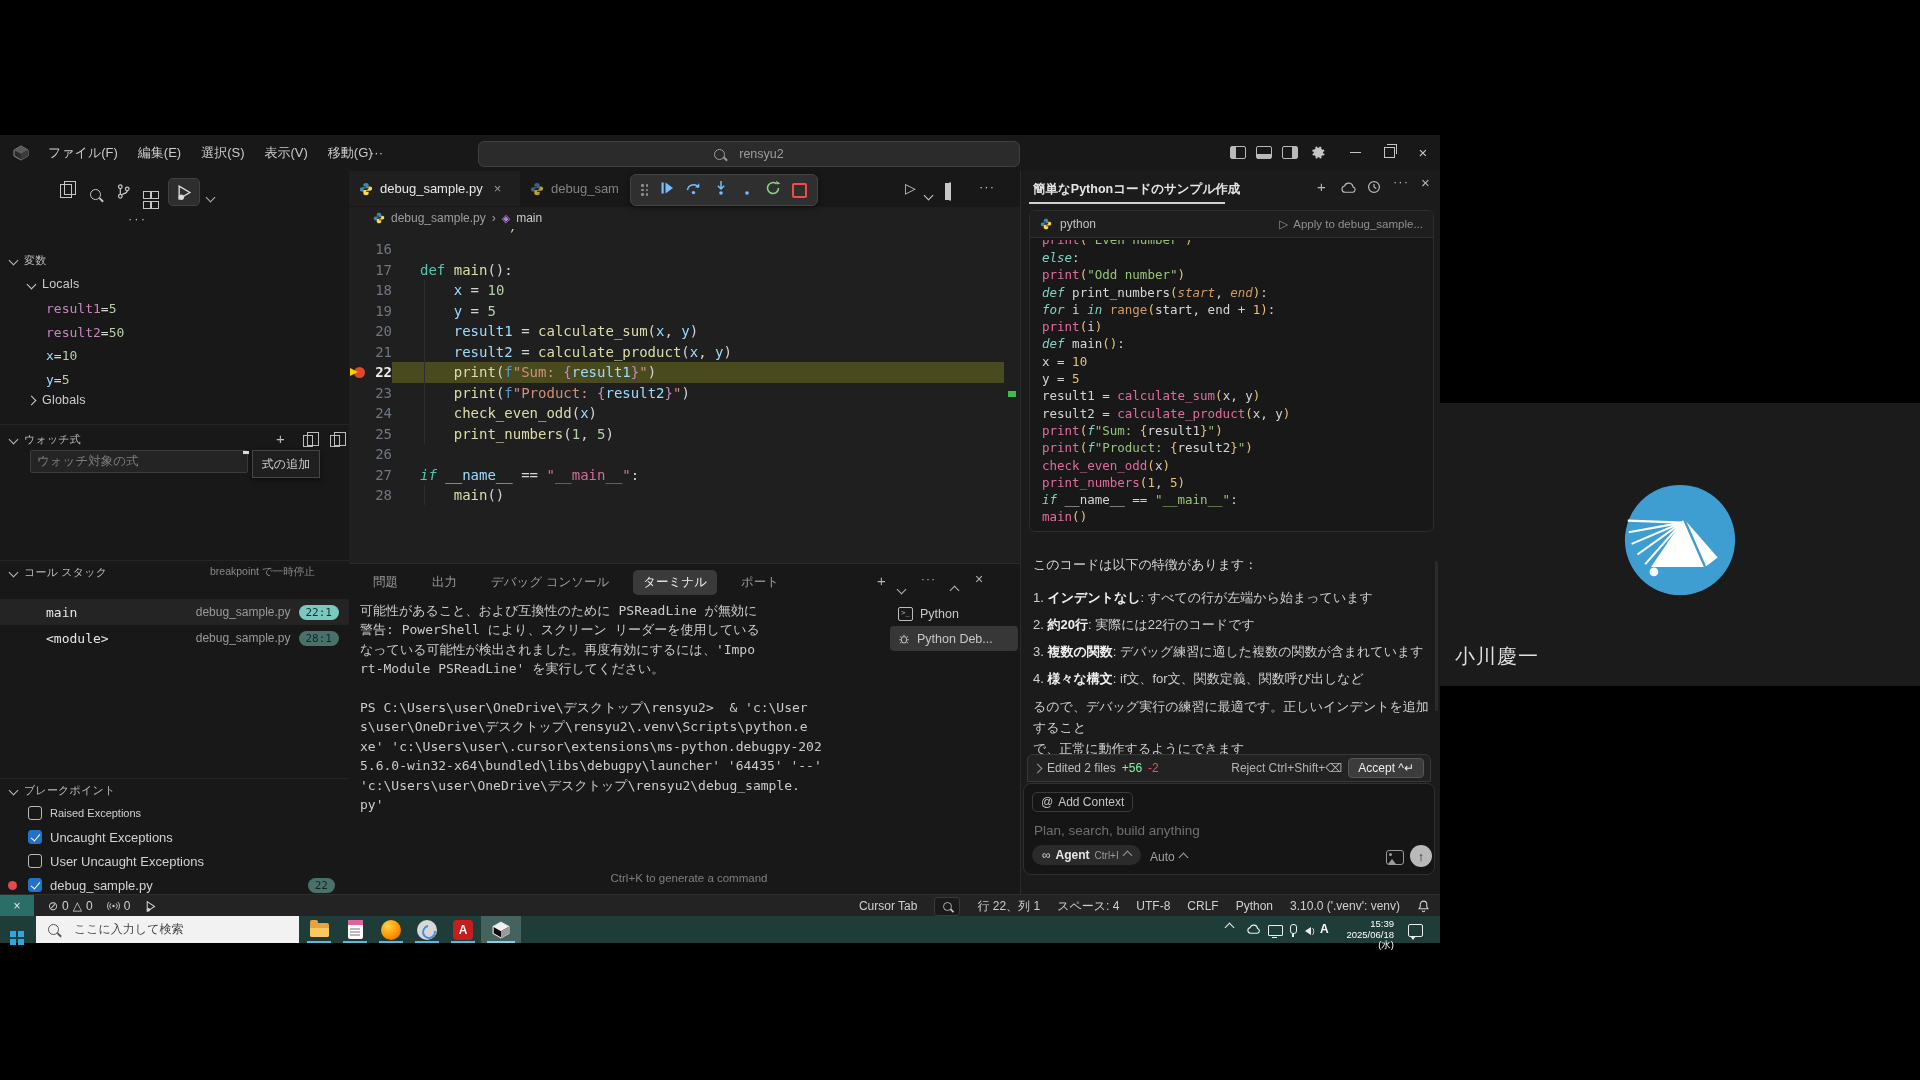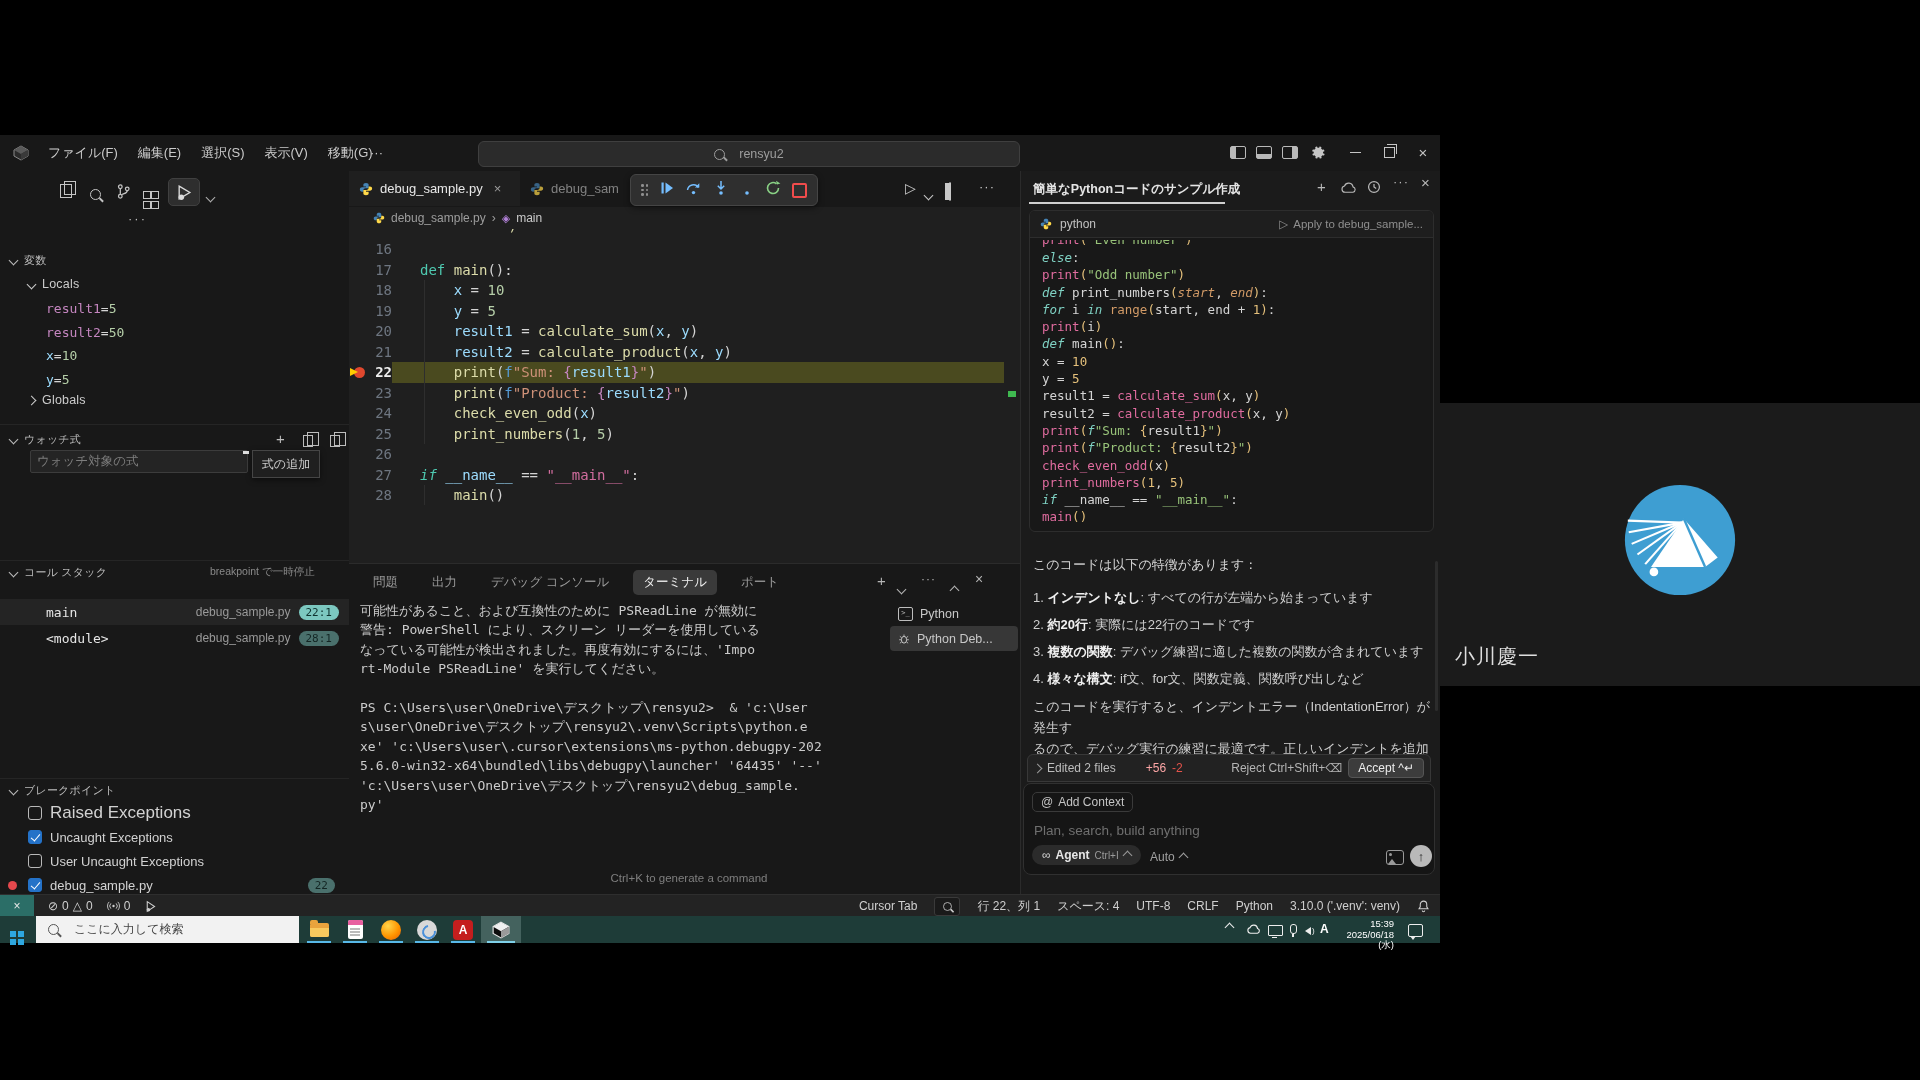--- a/index.html
+++ b/index.html
@@ -286,21 +286,21 @@
 
       
       <div class="sb-div" style="top:607px;"></div>
       <div class="sb-hdr abs" style="left:10px;top:612px;">
         <span class="chev down"></span>
           <span>ブレークポイント</span>
       </div>
       <div class="abs" id="bp-rows" style="left:0;top:630px;width:349px;">
           <div style="display: flex; align-items: center; height: 24px; padding-left: 28px; position: relative;">
             <span class="cb"></span>
-            <span style="margin-left: 8px; font-size: 17px; color: rgb(210, 210, 210);">Raised Exceptions</span>
+            <span style="margin-left: 8px; font-size: 11px; color: rgb(210, 210, 210);">Raised Exceptions</span>
           </div>
           <div style="display: flex; align-items: center; height: 24px; padding-left: 28px; position: relative;">
             <span class="cb on"></span>
             <span style="margin-left: 8px; font-size: 13px; color: rgb(210, 210, 210);">Uncaught Exceptions</span>
           </div>
           <div style="display: flex; align-items: center; height: 24px; padding-left: 28px; position: relative;">
             <span class="cb"></span>
             <span style="margin-left: 8px; font-size: 13px; color: rgb(210, 210, 210);">User Uncaught Exceptions</span>
           </div>
           <div style="display: flex; align-items: center; height: 24px; padding-left: 28px; position: relative;">
@@ -534,30 +534,29 @@
       </div>
 
       <div class="abs" style="left:12px;top:385px;font-size:13px;color:#d6d6d6;">このコードは以下の特徴があります：</div>
       <div id="features">
           <div class="feat" style="top: 418px;"><span>1. </span><b>インデントなし</b><span>: すべての行が左端から始まっています</span></div>
           <div class="feat" style="top: 445px;"><span>2. </span><b>約20行</b><span>: 実際には22行のコードです</span></div>
           <div class="feat" style="top: 472px;"><span>3. </span><b>複数の関数</b><span>: デバッグ練習に適した複数の関数が含まれています</span></div>
           <div class="feat" style="top: 499px;"><span>4. </span><b>様々な構文</b><span>: if文、for文、関数定義、関数呼び出しなど</span></div>
         </div>
       <div class="abs chatpara" style="left:12px;top:525px;width:400px;">
-        <div>このコードを実行すると、インデントエラー（IndentationError）が発生す</div>
         <div>るので、デバッグ実行の練習に最適です。正しいインデントを追加すること</div>
         <div>で、正常に動作するようにできます</div>
       </div>
       <div class="abs" style="left:414px;top:390px;width:3px;height:150px;background:rgba(255,255,255,.08);border-radius:2px;"></div>
 
       <div id="editedbar">
         <span class="chev right" style="color:#9a9a9a;"></span>
         <span>Edited 2 files</span>
-        <span style="color:#fca5a5;margin-left:24px;">+56</span>
+        <span style="color:#86efac;">+56</span>
         <span style="color:#e5534b;">-2</span>
         <span style="margin-left:auto;color:#b4b4b4;">Reject Ctrl+Shift+⌫</span>
         <span style="background:#3c3c3c;border:1px solid #555;border-radius:4px;padding:2px 9px;color:#ececec;">Accept ^↵</span>
       </div>
 
       <div id="chatinput">
         <span class="chip abs" style="left:8px;top:8px;">
           <span>@</span>
           <span>Add Context</span>
         </span>

